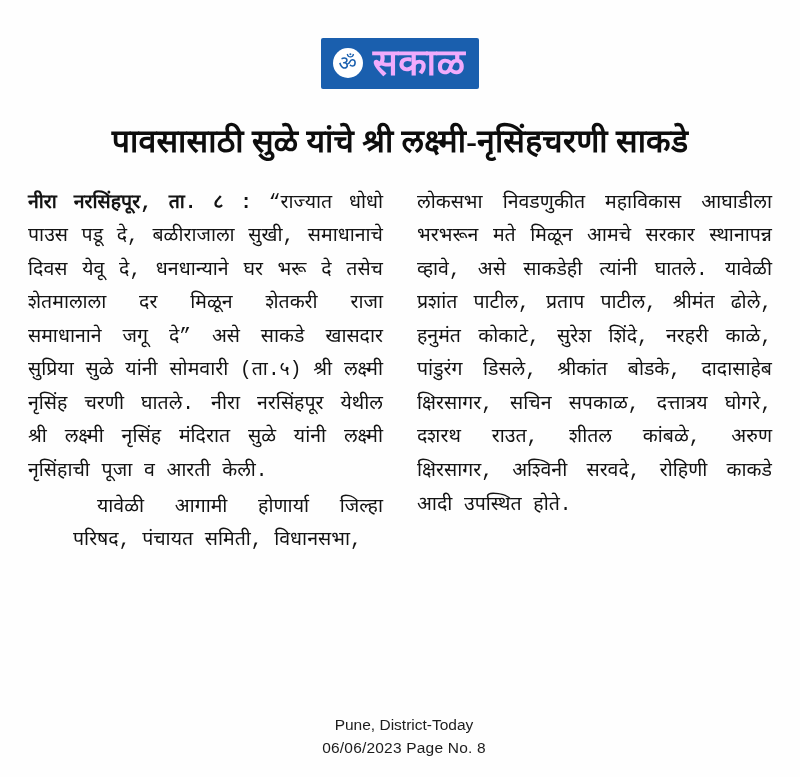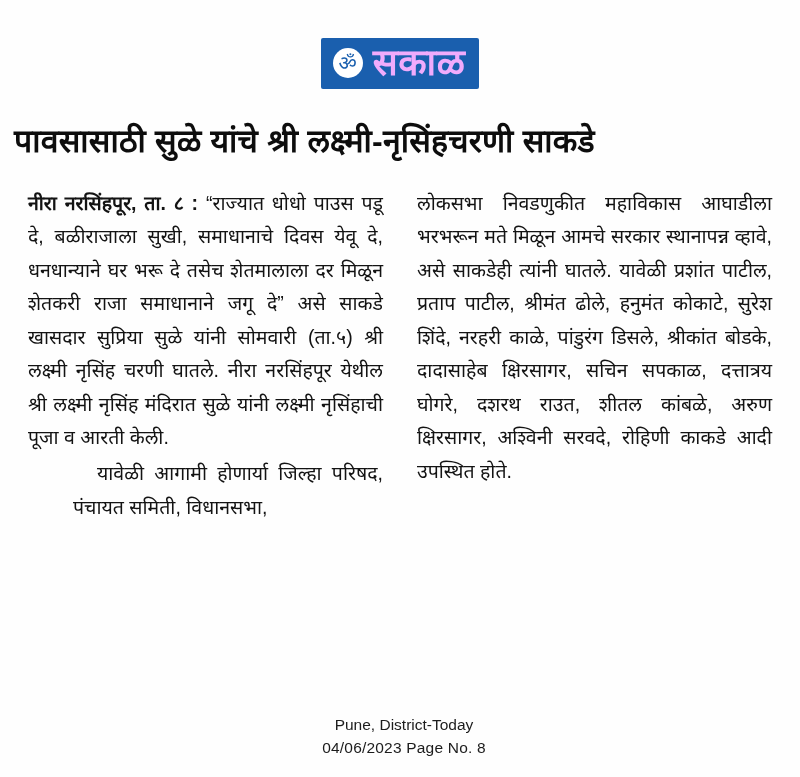--- a/index.html
+++ b/index.html
@@ -60,43 +60,43 @@
     line-height: 1;
     font-weight: bold;
     letter-spacing: 0.5px;
     font-family: "Liberation Serif", serif;
     white-space: nowrap;
   }
 
   
   .headline {
     margin: 34px 14px 0 14px;
-    text-align: left;
+    text-align: center;
     font-size: 32px;
     font-weight: bold;
     line-height: 1.18;
     letter-spacing: 0.2px;
     color: #0d0d0d;
-    font-family: Liberation Sans, sans-serif;
+    font-family: Liberation Serif, serif;
   }
 
   
   .columns {
     margin: 26px 28px 0 28px;
     display: flex;
     gap: 34px;
   }
   .col {
     flex: 1 1 0;
     font-size: 19.5px;
     line-height: 1.72;
     text-align: justify;
     text-justify: inter-word;
     color: #131313;
-    font-family: Liberation Sans, sans-serif;
+    font-family: Liberation Mono, monospace;
   }
   .col p {
     margin: 0 0 0 0;
   }
   .col p + p {
     text-indent: 24px;
     margin-top: 2px;
     margin-left: 45px;
   }
   .dateline {
@@ -140,16 +140,16 @@
       <p><span class="dateline">नीरा नरसिंहपूर, ता. ८ :</span> <span>“राज्यात धोधो पाउस पडू दे, बळीराजाला सुखी, समाधानाचे दिवस येवू दे, धनधान्याने घर भरू दे तसेच शेतमालाला दर मिळून शेतकरी राजा समाधानाने जगू दे” असे साकडे खासदार सुप्रिया सुळे यांनी सोमवारी (ता.५) श्री लक्ष्मी नृसिंह चरणी घातले. नीरा नरसिंहपूर येथील श्री लक्ष्मी नृसिंह मंदिरात सुळे यांनी लक्ष्मी नृसिंहाची पूजा व आरती केली.</span></p>
       <p>यावेळी आगामी होणार्या जिल्हा परिषद, पंचायत समिती, विधानसभा,</p>
     </div>
     <div class="col">
       <p>लोकसभा निवडणुकीत महाविकास आघाडीला भरभरून मते मिळून आमचे सरकार स्थानापन्न व्हावे, असे साकडेही त्यांनी घातले. यावेळी प्रशांत पाटील, प्रताप पाटील, श्रीमंत ढोले, हनुमंत कोकाटे, सुरेश शिंदे, नरहरी काळे, पांडुरंग डिसले, श्रीकांत बोडके, दादासाहेब क्षिरसागर, सचिन सपकाळ, दत्तात्रय घोगरे, दशरथ राउत, शीतल कांबळे, अरुण क्षिरसागर, अश्विनी सरवदे, रोहिणी काकडे आदी उपस्थित होते.</p>
     </div>
   </div>
 
   <div class="footer">
     <div class="line1">Pune, District-Today</div>
-    <div class="line2">04/06/2023  Page No. 8</div>
+    <div class="line2">06/06/2023  Page No. 8</div>
   </div>
 
 </div>
 
 </body></html>

